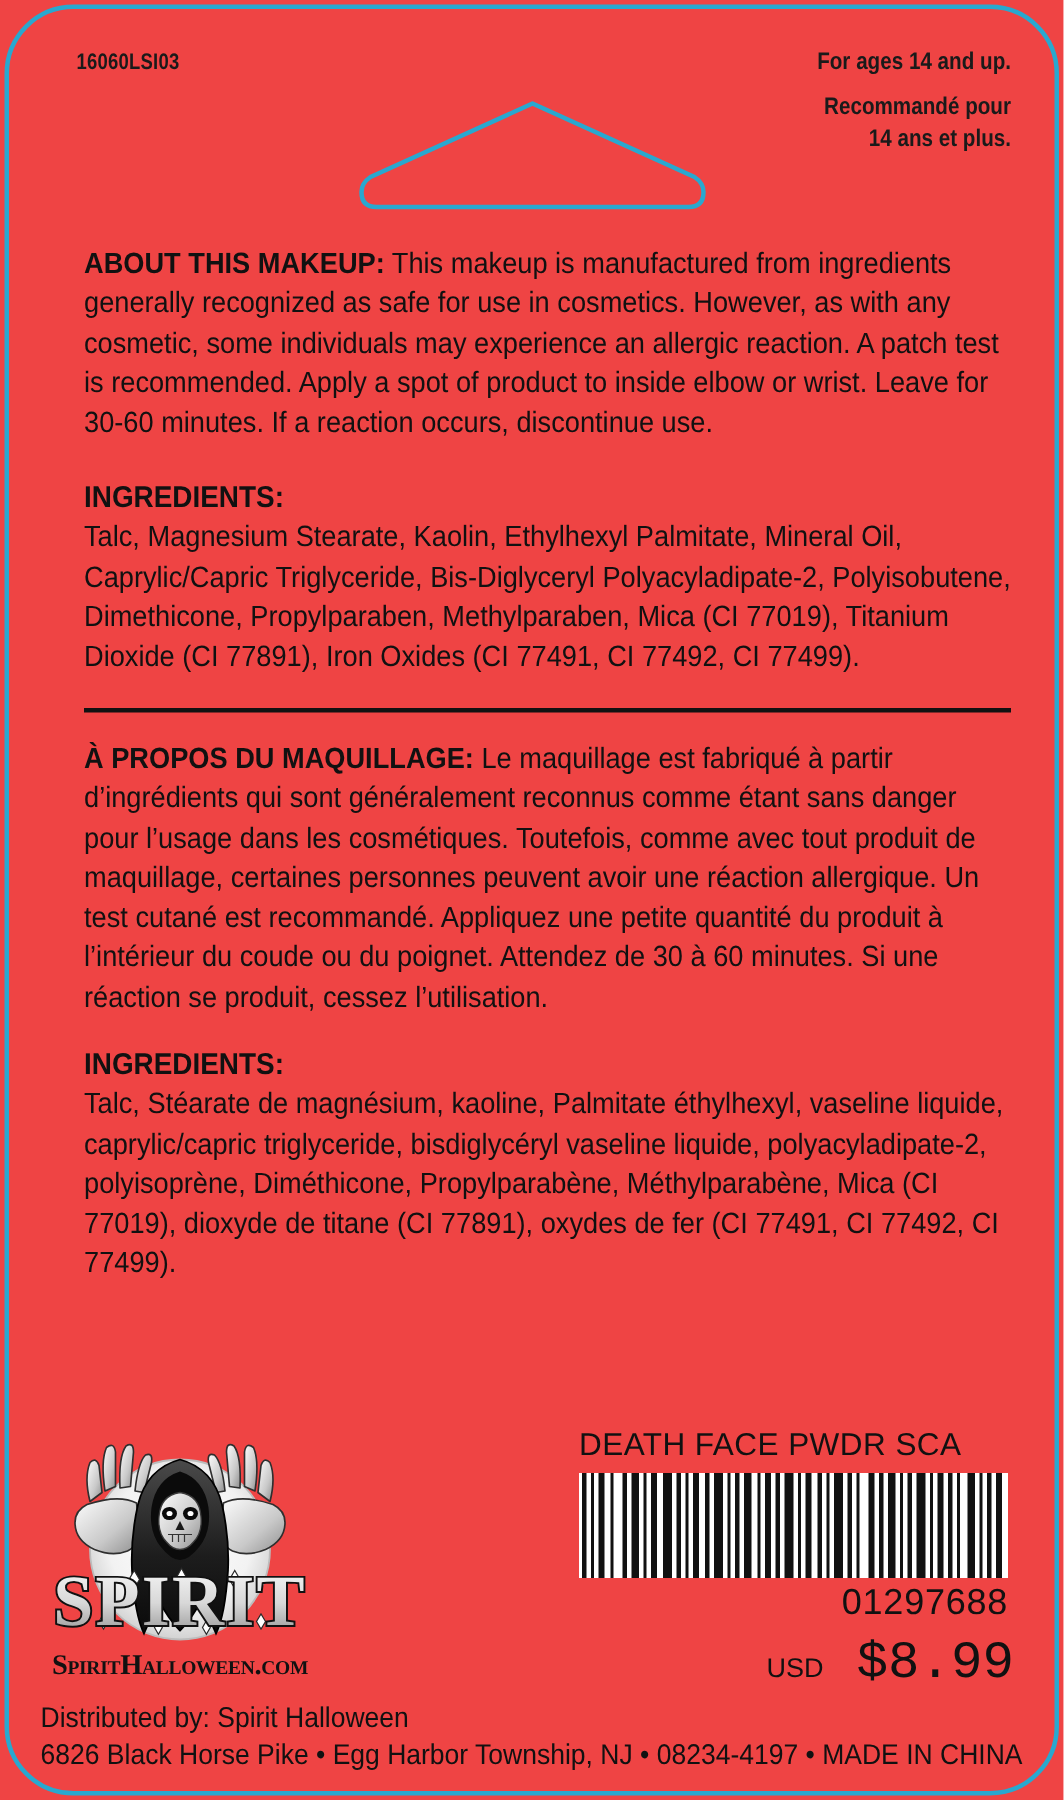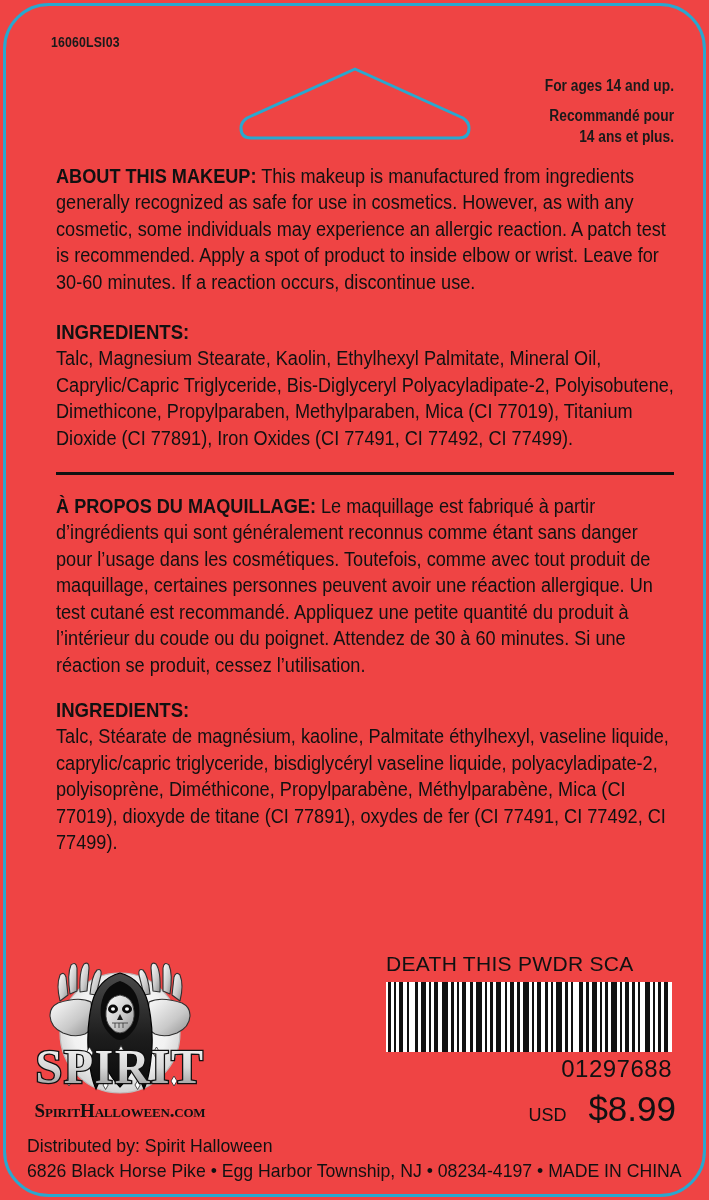--- a/index.html
+++ b/index.html
@@ -54,21 +54,20 @@
     white-space: nowrap;
   }
 
   .age-block {
     position: absolute;
     right: 35px;
     top: 31px;
     width: 260px;
     text-align: right;
     color: #1a1a1a;
-    margin-top: 44px;
   }
   .age-line {
     font-family: "Liberation Sans Narrow", "Liberation Sans", sans-serif;
     font-size: 16px;
     font-weight: 600;
     line-height: 21px;
     transform: scaleX(0.86);
     transform-origin: right center;
     white-space: nowrap;
   }
@@ -194,21 +193,21 @@
     white-space: nowrap;
     color: #111111;
   }
   .price-cur {
     font-family: "Liberation Sans", sans-serif;
     font-size: 18px;
     vertical-align: baseline;
     margin-right: 22px;
   }
   .price-val {
-    font-family: Liberation Sans, sans-serif;
+    font-family: Liberation Mono, monospace;
     font-size: 35px;
     vertical-align: baseline;
   }
 
   .footer {
     position: absolute;
     left: 27px;
     top: 193px;
     width: 650px;
     color: #111111;
@@ -337,21 +336,21 @@
           <path d="M105 124 l2.6 4.5 l2.6 -4.5 l-2.6 -4.5 z"></path>
         </g>
 
         <text x="90" y="122" text-anchor="middle" font-family="Liberation Serif, serif" font-size="48" font-weight="700" letter-spacing="1.5" fill="url(#wordgrad)" stroke="#111111" stroke-width="2.6" paint-order="stroke">SPIRIT</text>
       </svg>
     </div>
 
     <div class="logo-url">SpiritHalloween.com</div>
 
     <div class="barcode-block">
-      <div class="bc-title">DEATH THIS PWDR   SCA</div>
+      <div class="bc-title">DEATH FACE PWDR   SCA</div>
 
       <svg class="bc-bars" viewBox="0 0 286 70" preserveAspectRatio="none" xmlns="http://www.w3.org/2000/svg">
         <rect x="0" y="0" width="286" height="70" fill="#ffffff"></rect>
         <g fill="#111111">
           <rect x="2" y="0" width="3" height="70"></rect>
           <rect x="8" y="0" width="2" height="70"></rect>
           <rect x="13" y="0" width="4" height="70"></rect>
           <rect x="21" y="0" width="2" height="70"></rect>
           <rect x="29" y="0" width="3" height="70"></rect>
           <rect x="35" y="0" width="5" height="70"></rect>

